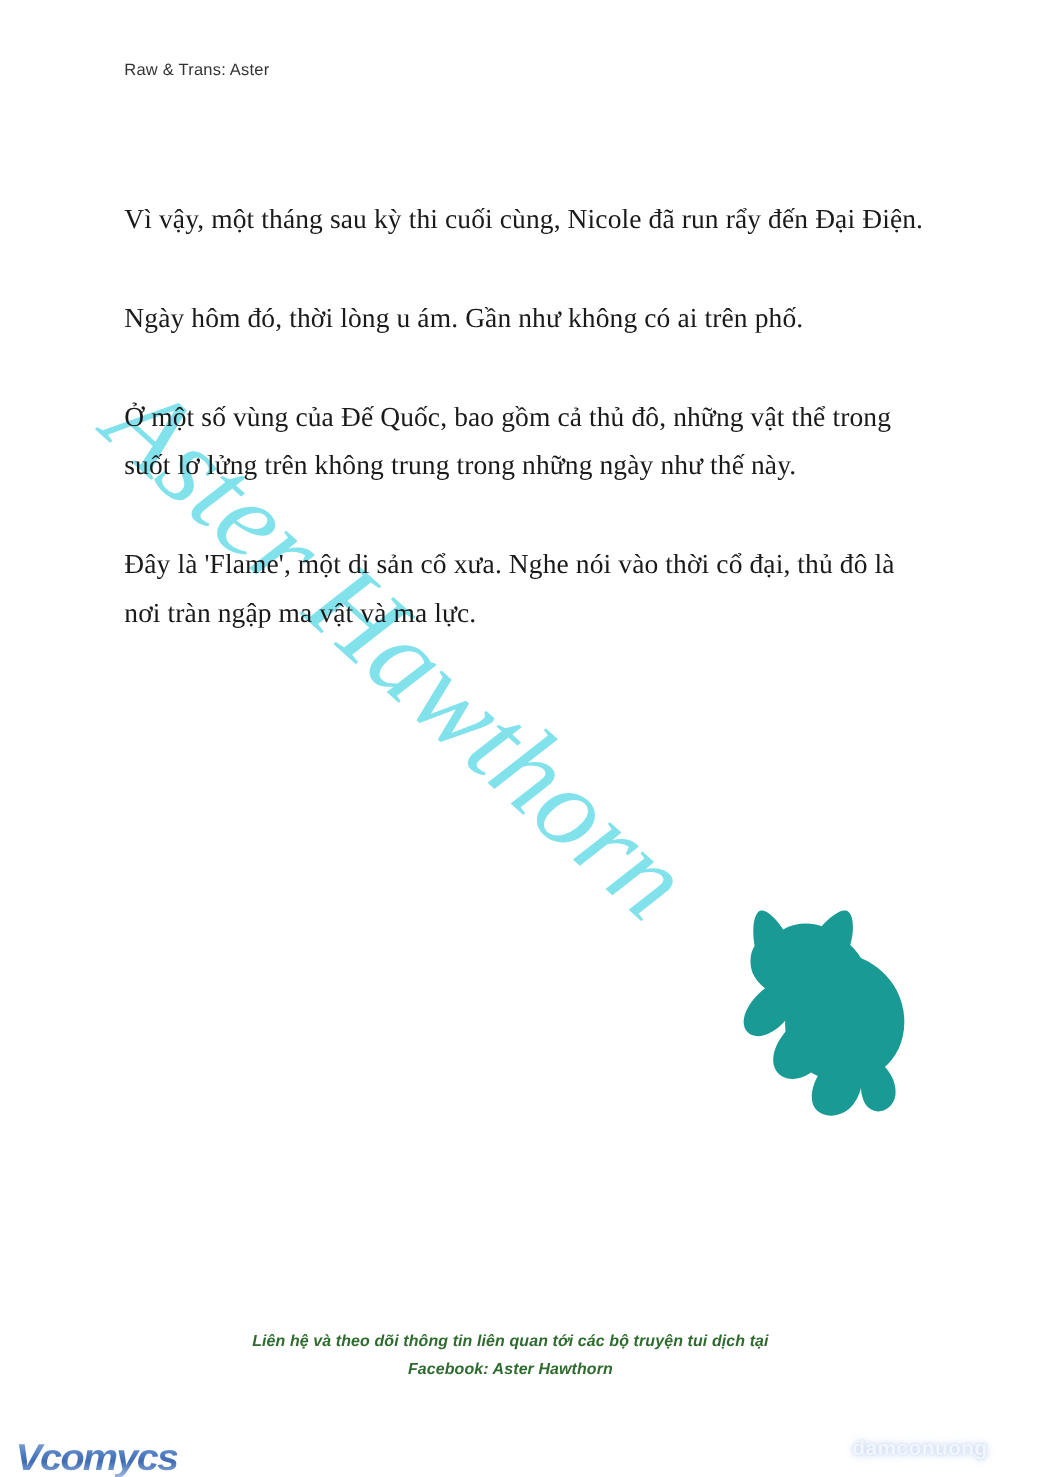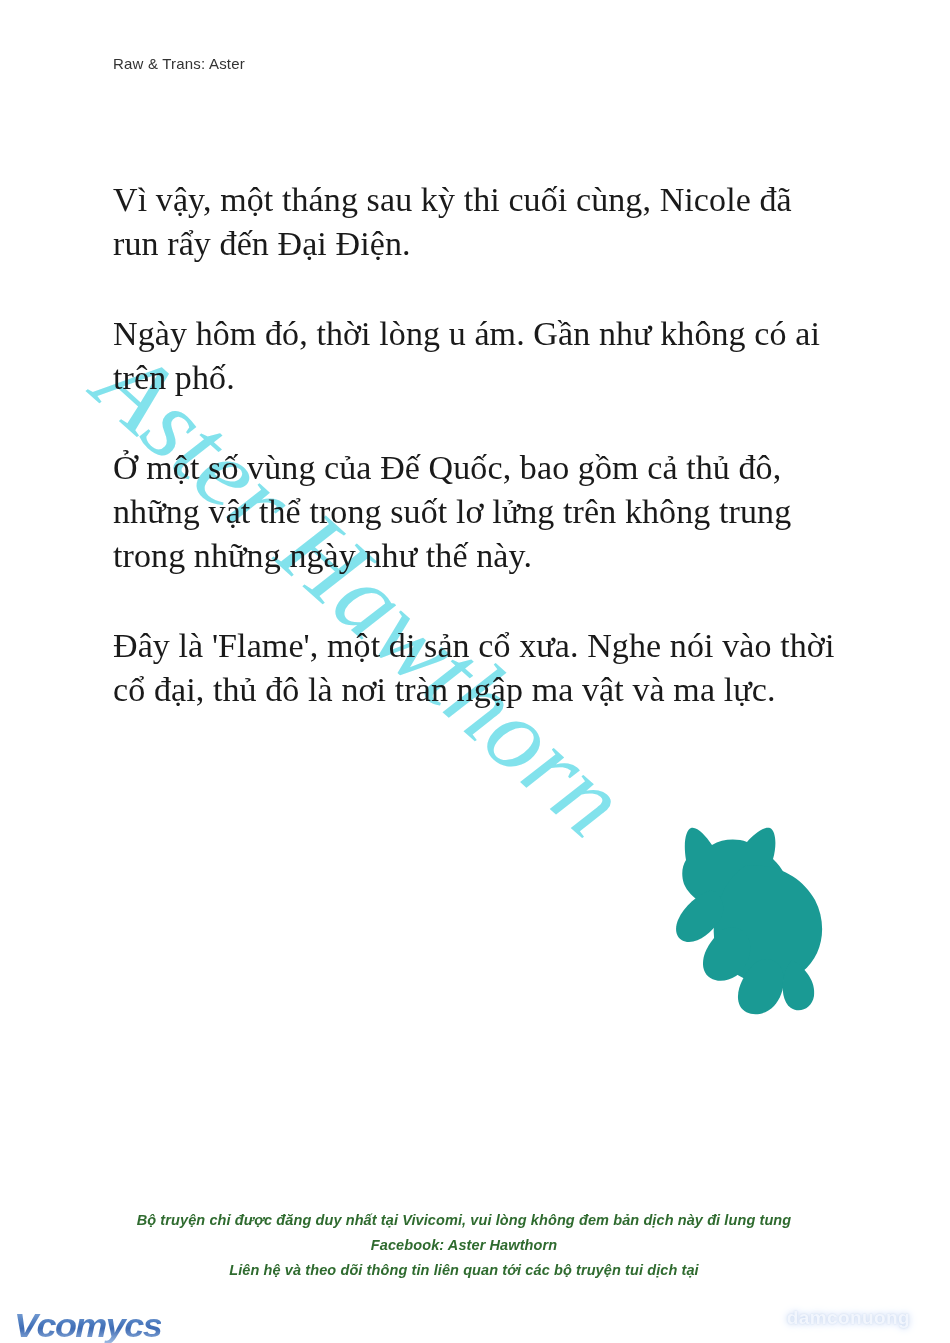--- a/index.html
+++ b/index.html
@@ -66,21 +66,21 @@
   
   .body-copy {
     position: absolute;
     left: 113px;
     top: 178px;
     width: 730px;
     z-index: 5;
   }
 
   .para {
-    font-size: 34px;
+    font-size: 25px;
     line-height: 44px;
     color: #1a1a1a;
     margin: 0 0 46px 0;
     letter-spacing: 0.1px;
   }
   .para:last-child { margin-bottom: 0; }
 
   
   .footer-note {
     position: absolute;
@@ -97,21 +97,21 @@
     font-size: 14.5px;
     line-height: 25px;
     color: #2f6b2f;
     letter-spacing: 0.1px;
   }
 
   
   .brand-bar {
     position: absolute;
     left: 0;
-    right: 0;
+    right: 12px;
     bottom: 0;
     height: 55px;
     z-index: 7;
   }
 
   .vcomycs-logo {
     position: absolute;
     left: 14px;
     bottom: -2px;
     font-family: "Liberation Sans", "DejaVu Sans", sans-serif;
@@ -197,23 +197,22 @@
   </div>
 
   <div class="body-copy">
     <p class="para">Vì vậy, một tháng sau kỳ thi cuối cùng, Nicole đã run rẩy đến Đại Điện.</p>
     <p class="para">Ngày hôm đó, thời lòng u ám. Gần như không có ai trên phố.</p>
     <p class="para">Ở một số vùng của Đế Quốc, bao gồm cả thủ đô, những vật thể trong suốt lơ lửng trên không trung trong những ngày như thế này.</p>
     <p class="para">Đây là 'Flame', một di sản cổ xưa. Nghe nói vào thời cổ đại, thủ đô là nơi tràn ngập ma vật và ma lực.</p>
   </div>
 
   <div class="footer-note">
-    <div class="fline">Bộ truyện chỉ được đăng duy nhất tại Vivicomi, vui lòng không đem bản dịch này đi lung tung</div>
+    <div class="fline">Liên hệ và theo dõi thông tin liên quan tới các bộ truyện tui dịch tại</div>
     <div class="fline">Facebook: Aster Hawthorn</div>
-    <div class="fline">Liên hệ và theo dõi thông tin liên quan tới các bộ truyện tui dịch tại</div>
   </div>
 
   <div class="brand-bar">
     <div class="vcomycs-logo">Vcomycs</div>
     <div class="damconuong-mark">damconuong</div>
   </div>
 
 </div>
 
 </body></html>

